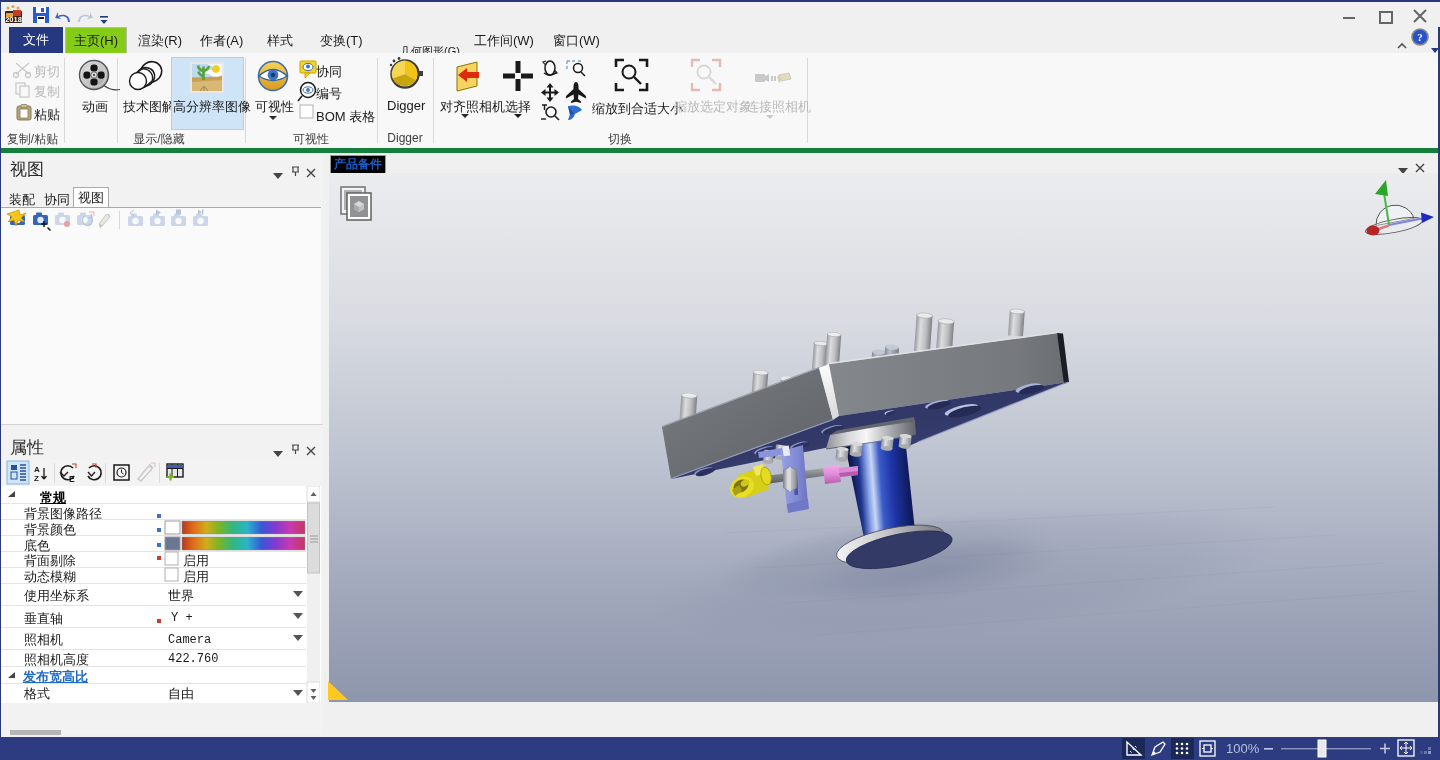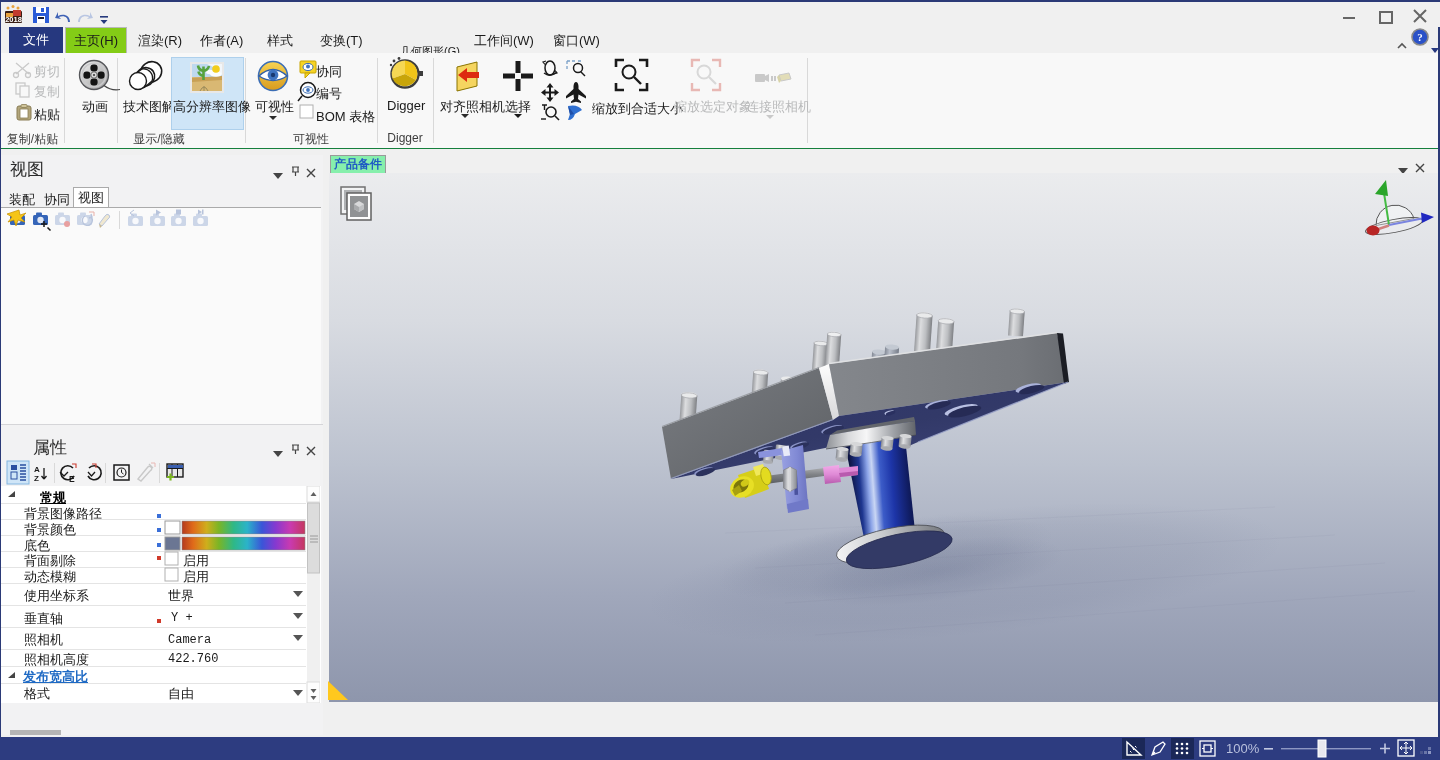--- a/index.html
+++ b/index.html
@@ -65,21 +65,21 @@
         </svg></div>
   <div class="abs" style="left:1410px;top:2px;"><svg width="20" height="20">
           <circle cx="9" cy="9" r="8" fill="#2a51c8" stroke="#8a8a8a" stroke-width="1.6"></circle>
           <text x="9" y="13" font-size="11" font-weight="bold" fill="#fff" text-anchor="middle" font-family="Liberation Serif">?</text>
         </svg></div>
   <div class="abs" style="left:1430px;top:14px;"><svg width="8" height="6">
           <path d="M0 0 L8 0 L4 5 Z" fill="#26387f"></path>
         </svg></div>
 </div>
 
-<div class="abs" style="left:1px;top:53px;width:1437px;height:95px;background:#f8f8f8;border-bottom:1px solid #15803d;box-sizing:content-box;">
+<div class="abs" style="left:1px;top:53px;width:1437px;height:95px;background:#f8f8f8;border-bottom:5px solid #15803d;box-sizing:content-box;">
   <div class="vline" style="left:63px;top:5px;height:85px;"></div>
   <div class="vline" style="left:116px;top:5px;height:85px;"></div>
   <div class="vline" style="left:244px;top:5px;height:85px;"></div>
   <div class="vline" style="left:376px;top:5px;height:85px;"></div>
   <div class="vline" style="left:432px;top:5px;height:85px;"></div>
   <div class="vline" style="left:806px;top:5px;height:85px;"></div>
 
   <div class="abs gray" style="left:33px;top:10px;font-size:13px;">剪切</div>
   <div class="abs gray" style="left:33px;top:30px;font-size:13px;">复制</div>
   <div class="abs t12" style="left:33px;top:53px;font-size:13px;">粘贴</div>
@@ -249,20 +249,21 @@
       <path d="M778 22 L788 20 L790 26 L780 28 Z" fill="#e2ddb8" stroke="#c9c9c9"></path>
       <path d="M778 22 L780 28 L778 30 L776 24 Z" fill="#d8d3a8"></path>
       <path d="M765 62 L773 62 L769 66 Z"></path>
     </g>
   </svg>
   <div class="abs t12" style="left:439px;top:45px;font-size:13px;">对齐照相机</div>
   <div class="abs t12" style="left:504px;top:45px;font-size:13px;">选择</div>
   <div class="abs t12" style="left:591px;top:47px;font-size:13px;text-align:right;">缩放到合适大小</div>
   <div class="abs gray" style="left:673px;top:45px;font-size:13px;">缩放选定对象</div>
   <div class="abs gray" style="left:745px;top:45px;font-size:13px;">连接照相机</div>
+  <div class="glabel" style="left:432px;top:78px;width:374px;">切换</div>
 </div>
 
 <div class="abs" style="left:1px;top:155px;width:322px;height:580px;background:#f2f2f3;">
 
   <div class="abs" style="left:0;top:0;width:322px;height:270px;background:#f2f2f3;">
     <div class="abs" style="left:9px;top:3px;font-size:17px;color:#2b2b2b;">视图</div>
     <div class="abs" style="left:272px;top:11px;"><svg width="11" height="7">
             <path d="M0 0 L10 0 L5 6 Z" fill="#444"></path>
           </svg></div>
     <div class="abs" style="left:290px;top:8px;"><svg width="9" height="12">
@@ -308,21 +309,21 @@
           <use href="#camc" x="192" y="3"></use>
               <path d="M197 1.5 l4 2.5 l-4 2.5 Z M201 1.5 h1.5 v5 h-1.5 Z" fill="#b8c4dc"></path>
         </g>
       </svg>
     </div>
     <div class="abs" style="left:0;top:78px;width:320px;height:191px;background:#fafafa;"></div>
     <div class="abs" style="left:0;top:269px;width:322px;height:1px;background:#d5d5d8;"></div>
   </div>
 
   <div class="abs" style="left:0;top:277px;width:322px;height:268px;background:#f2f2f3;">
-    <div class="abs" style="left:9px;top:4px;font-size:17px;color:#2b2b2b;margin-left:23px;">属性</div>
+    <div class="abs" style="left:9px;top:4px;font-size:17px;color:#2b2b2b;">属性</div>
     <div class="abs" style="left:272px;top:12px;"><svg width="11" height="7">
             <path d="M0 0 L10 0 L5 6 Z" fill="#444"></path>
           </svg></div>
     <div class="abs" style="left:290px;top:9px;"><svg width="9" height="12">
             <path d="M1 2 L8 2 M2 2 L2 7 M7 2 L7 7 M1 7 L8 7 M4.5 7 L4.5 11" stroke="#444" stroke-width="1.2"></path>
           </svg></div>
     <div class="abs" style="left:305px;top:10px;"><svg width="10" height="10">
             <path d="M1 1 L9 9 M9 1 L1 9" stroke="#444" stroke-width="1.4"></path>
           </svg></div>
     <div class="abs" style="left:0;top:28px;width:319px;height:26px;background:#f3f3f4;">
@@ -434,21 +435,21 @@
       <div class="abs" style="left:23px;top:165px;">照相机高度</div>
           <div class="abs" style="left:167px;top:166px;font-family:'Liberation Mono',monospace;font-size:12px;">422.760</div>
       <div class="abs" style="left:22px;top:182px;color:#1f6ac4;font-weight:bold;text-decoration:underline;">发布宽高比</div>
       <div class="abs" style="left:23px;top:199px;">格式</div>
           <div class="abs" style="left:167px;top:199px;">自由</div>
     </div>
   </div>
 </div>
 
 <div class="abs" style="left:325px;top:155px;width:1113px;height:547px;background:#f0f0f0;">
-  <div class="abs" style="left:5px;top:0px;width:56px;height:18px;background:#86efac;border:1px solid #9a9a9a;border-bottom:none;box-sizing:border-box;text-align:center;font-size:12px;font-weight:bold;color:#1f5bc4;line-height:17px;">产品备件</div>
+  <div class="abs" style="left:5px;top:0px;width:56px;height:18px;background:#000000;border:1px solid #9a9a9a;border-bottom:none;box-sizing:border-box;text-align:center;font-size:12px;font-weight:bold;color:#1f5bc4;line-height:17px;">产品备件</div>
   <div class="abs" style="left:1073px;top:6px;"><svg width="11" height="7">
           <path d="M0 0 L10 0 L5 6 Z" fill="#444"></path>
         </svg></div>
   <div class="abs" style="left:1090px;top:4px;"><svg width="10" height="10">
           <path d="M1 1 L9 9 M9 1 L1 9" stroke="#444" stroke-width="1.4"></path>
         </svg></div>
   <div class="abs" style="left:0;top:18px;width:1113px;height:529px;" id="canvas3d">
     <svg width="1113" height="529" viewBox="0 0 1113 529" id="modelsvg">
       <defs>
         <linearGradient id="bgg" x1="0" y1="0" x2="0" y2="1">

